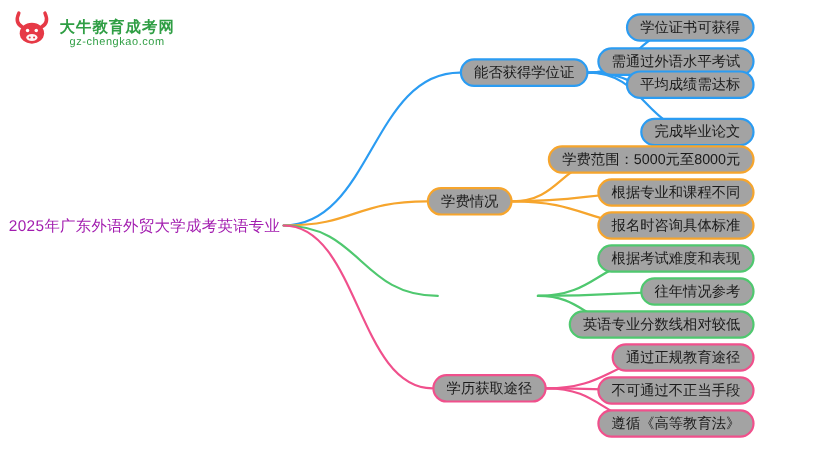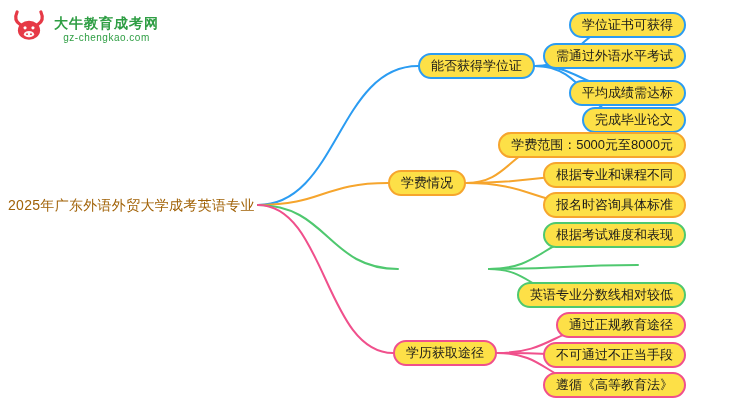--- a/index.html
+++ b/index.html
@@ -2,28 +2,28 @@
 <html><head>
 <meta charset="utf-8">
 <style>
   html,body{margin:0;padding:0;background:#ffffff;}
   #canvas{
     position:relative;width:694px;height:410px;overflow:hidden;
     font-family:"Liberation Sans","DejaVu Sans",sans-serif;background:#ffffff;
   }
   #links{position:absolute;left:0;top:0;pointer-events:none;}
   .node{
-    position:absolute;background:#fde047;border:2px solid #999;
+    position:absolute;background:#a3a3a3;border:2px solid #999;
     border-radius:13px;padding:3px 11px;font-size:13px;line-height:16px;
     color:#1a1a1a;white-space:nowrap;box-sizing:border-box;z-index:2;
   }
   .leaf{right:8px;}
   .root{
     position:absolute;left:8px;top:195px;font-size:14px;line-height:20px;
-    color:#a16207;letter-spacing:0.3px;white-space:nowrap;z-index:2;font-weight:400;
+    color:#a21caf;letter-spacing:0.3px;white-space:nowrap;z-index:2;font-weight:400;
   }
   .logo{position:absolute;left:10px;top:8px;display:flex;align-items:center;gap:6px;z-index:3;}
   .logo-text{display:flex;flex-direction:column;align-items:center;}
   .logo-title{color:#2f9e44;font-weight:bold;font-size:14px;line-height:18px;letter-spacing:1px;}
   .logo-sub{color:#2f9e44;font-size:10px;line-height:12px;letter-spacing:0.5px;}
 </style>
 </head>
 <body>
 
 <div id="canvas">
@@ -67,26 +67,27 @@
   </div>
 
   <div class="root">2025年广东外语外贸大学成考英语专业</div>
 
   <div class="node" style="left: 418px; top: 53px; border-color: rgb(43, 156, 242);">能否获得学位证</div>
   <div class="node" style="left: 388px; top: 170px; border-color: rgb(246, 165, 45);">学费情况</div>
   <div class="node" style="left: 393px; top: 340px; border-color: rgb(240, 80, 140);">学历获取途径</div>
 
   <div class="node leaf" style="top: 12px; border-color: rgb(43, 156, 242);">学位证书可获得</div>
   <div class="node leaf" style="top: 43px; border-color: rgb(43, 156, 242);">需通过外语水平考试</div>
-  <div class="node leaf" style="top: 64px; border-color: rgb(43, 156, 242); margin-top: 16px;">平均成绩需达标</div>
+  <div class="node leaf" style="top: 64px; border-color: rgb(43, 156, 242);">平均成绩需达标</div>
   <div class="node leaf" style="top: 107px; border-color: rgb(43, 156, 242);">完成毕业论文</div>
 
   <div class="node leaf" style="top: 132px; border-color: rgb(246, 165, 45);">学费范围：5000元至8000元</div>
   <div class="node leaf" style="top: 192px; border-color: rgb(246, 165, 45);">报名时咨询具体标准</div>
   <div class="node leaf" style="top: 162px; border-color: rgb(246, 165, 45);">根据专业和课程不同</div>
 
   <div class="node leaf" style="top: 222px; border-color: rgb(79, 200, 111);">根据考试难度和表现</div>
+  <div class="node leaf" style="top: 252px; border-color: rgb(79, 200, 111);">往年情况参考</div>
   <div class="node leaf" style="top: 312px; border-color: rgb(240, 80, 140);">通过正规教育途径</div>
 
   <div class="node leaf" style="top: 282px; border-color: rgb(79, 200, 111);">英语专业分数线相对较低</div>
   <div class="node leaf" style="top: 342px; border-color: rgb(240, 80, 140); text-align: center;">不可通过不正当手段</div>
   <div class="node leaf" style="top: 372px; border-color: rgb(240, 80, 140);">遵循《高等教育法》</div>
 </div>
 
 </body></html>

